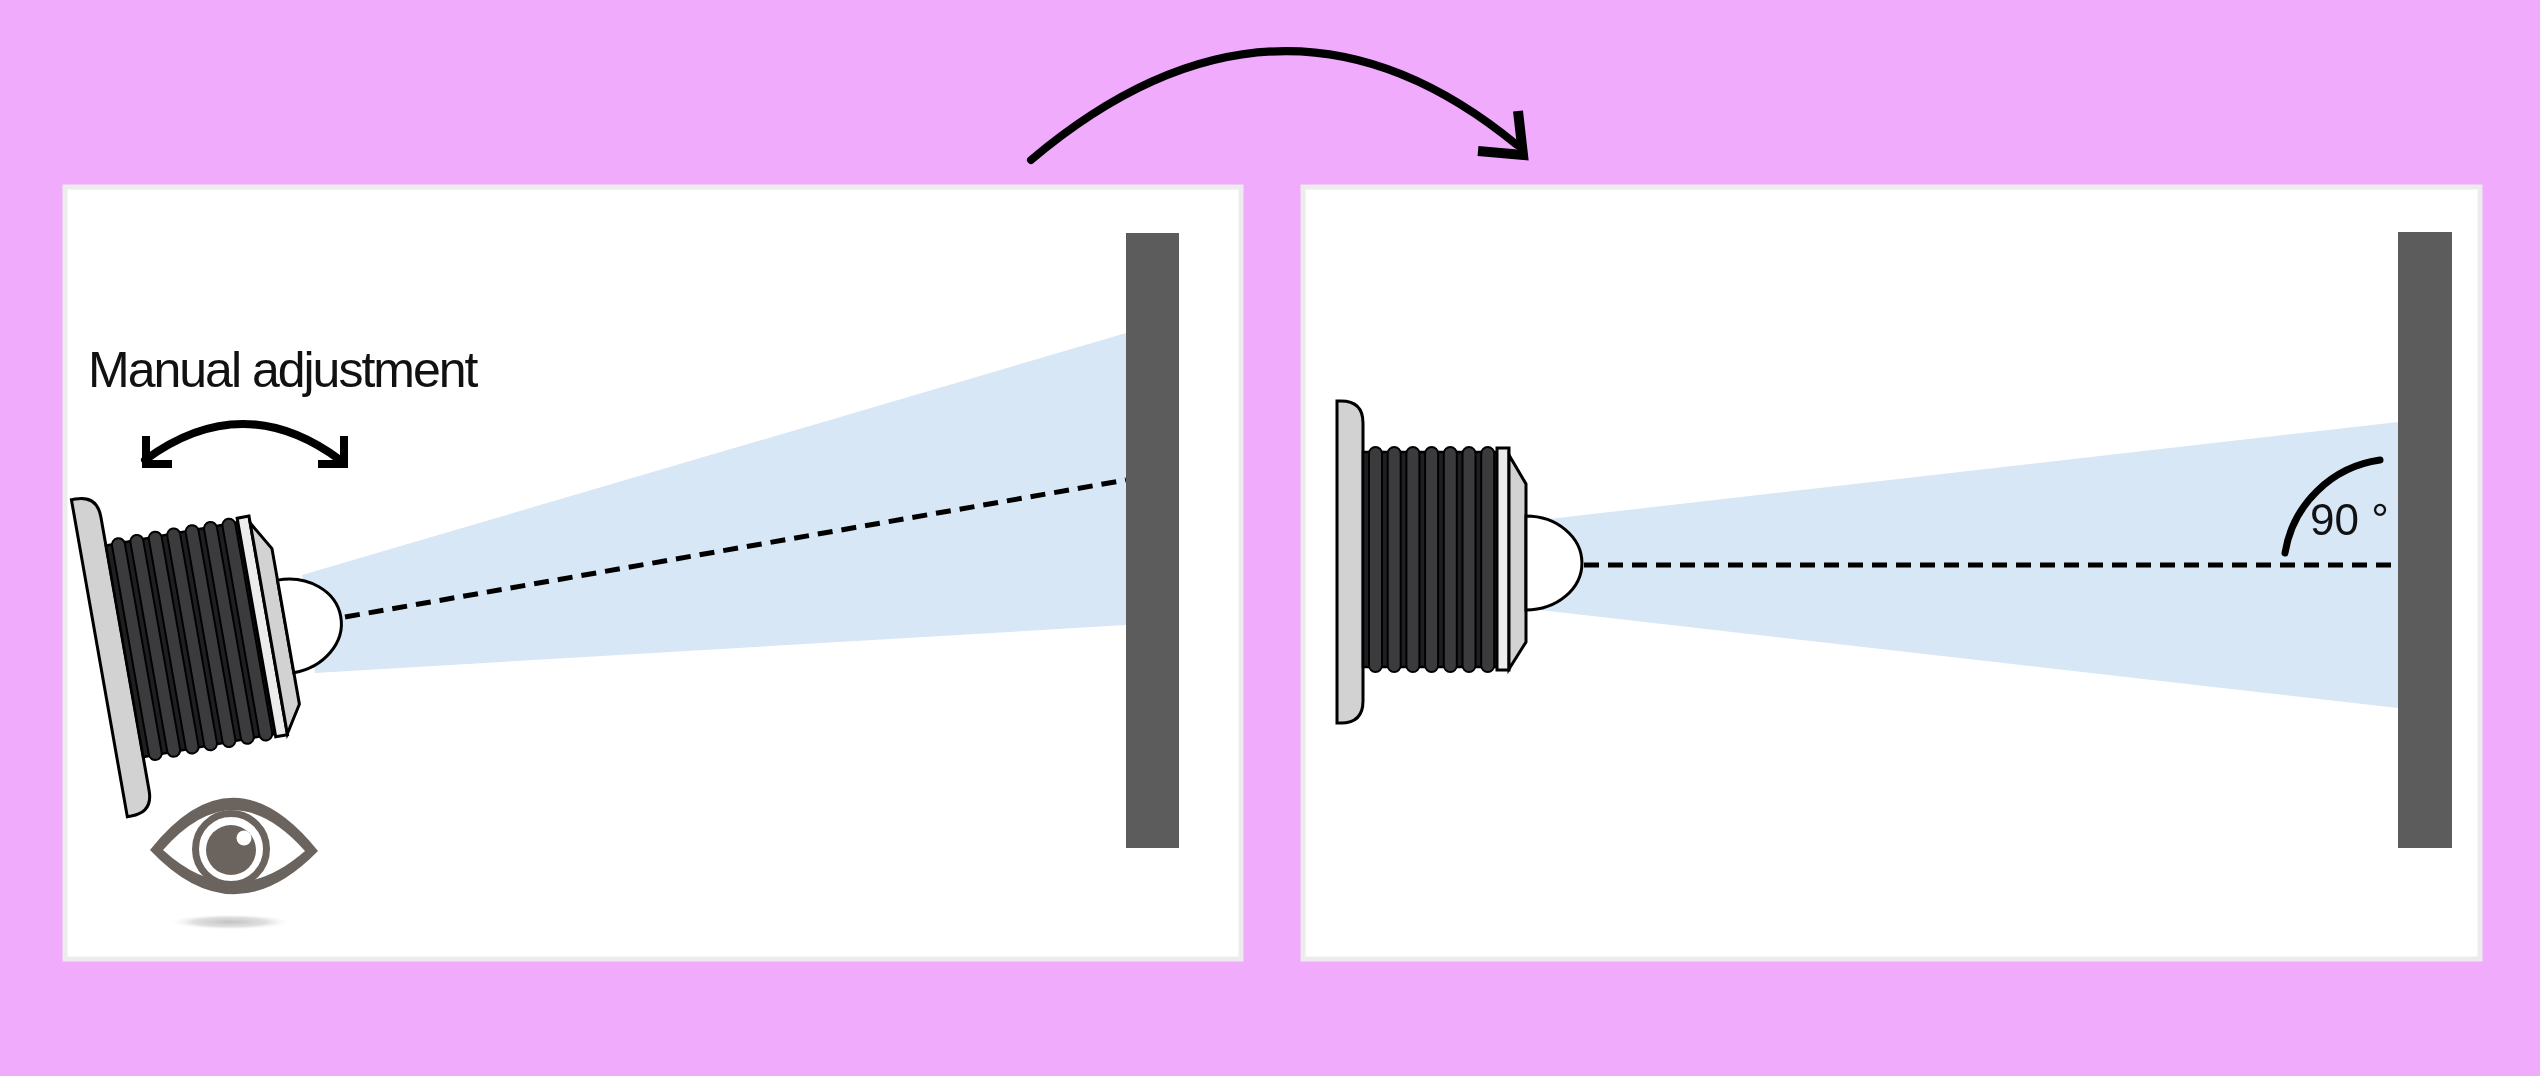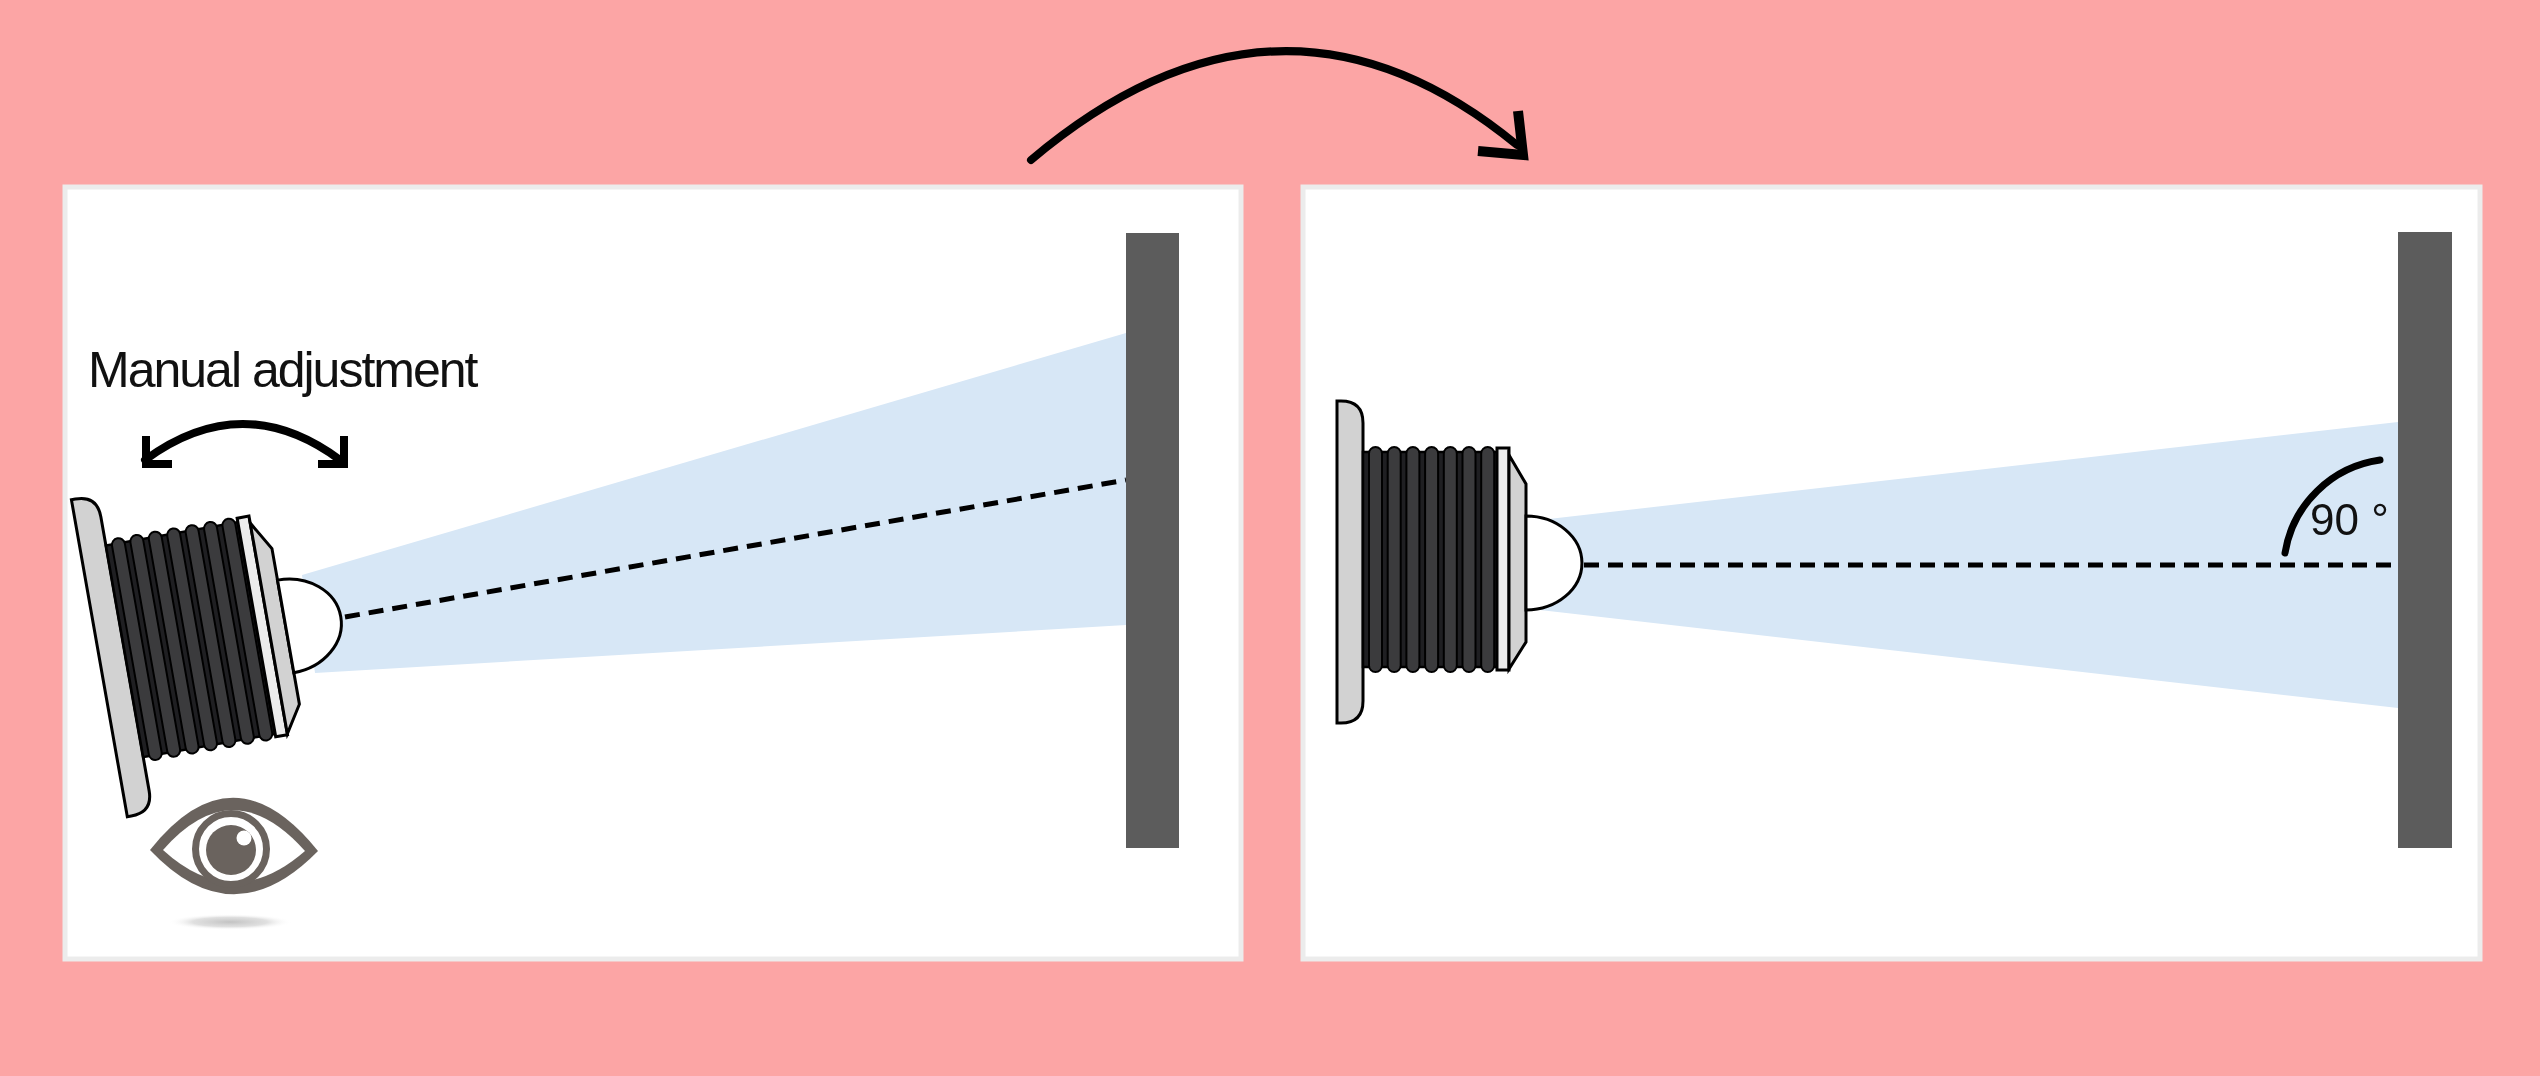--- a/index.html
+++ b/index.html
@@ -8,21 +8,21 @@
     background: #ffffff;
     width: 2540px;
     height: 1076px;
     overflow: hidden;
     font-family: "Liberation Sans", sans-serif;
   }
   .stage {
     position: relative;
     width: 2540px;
     height: 1076px;
-    background: #fca5a5;
+    background: #f0abfc;
   }
   svg { display: block; }
   .panel-frame { fill: #ffffff; stroke: #ececec; stroke-width: 5; }
   .wall { fill: #5c5c5c; stroke: none; }
   .beam { fill: #d7e7f6; stroke: none; }
   .axis-dash { stroke: #000000; stroke-width: 5; stroke-dasharray: 15 9; fill: none; }
   .outline { stroke: #000000; stroke-width: 3; }
   .plate { fill: #d2d2d2; }
   .barrel-base { fill: #1f1f22; stroke: #000000; stroke-width: 2.5; }
   .rib { fill: #3b3b3d; stroke: #000000; stroke-width: 2; }

